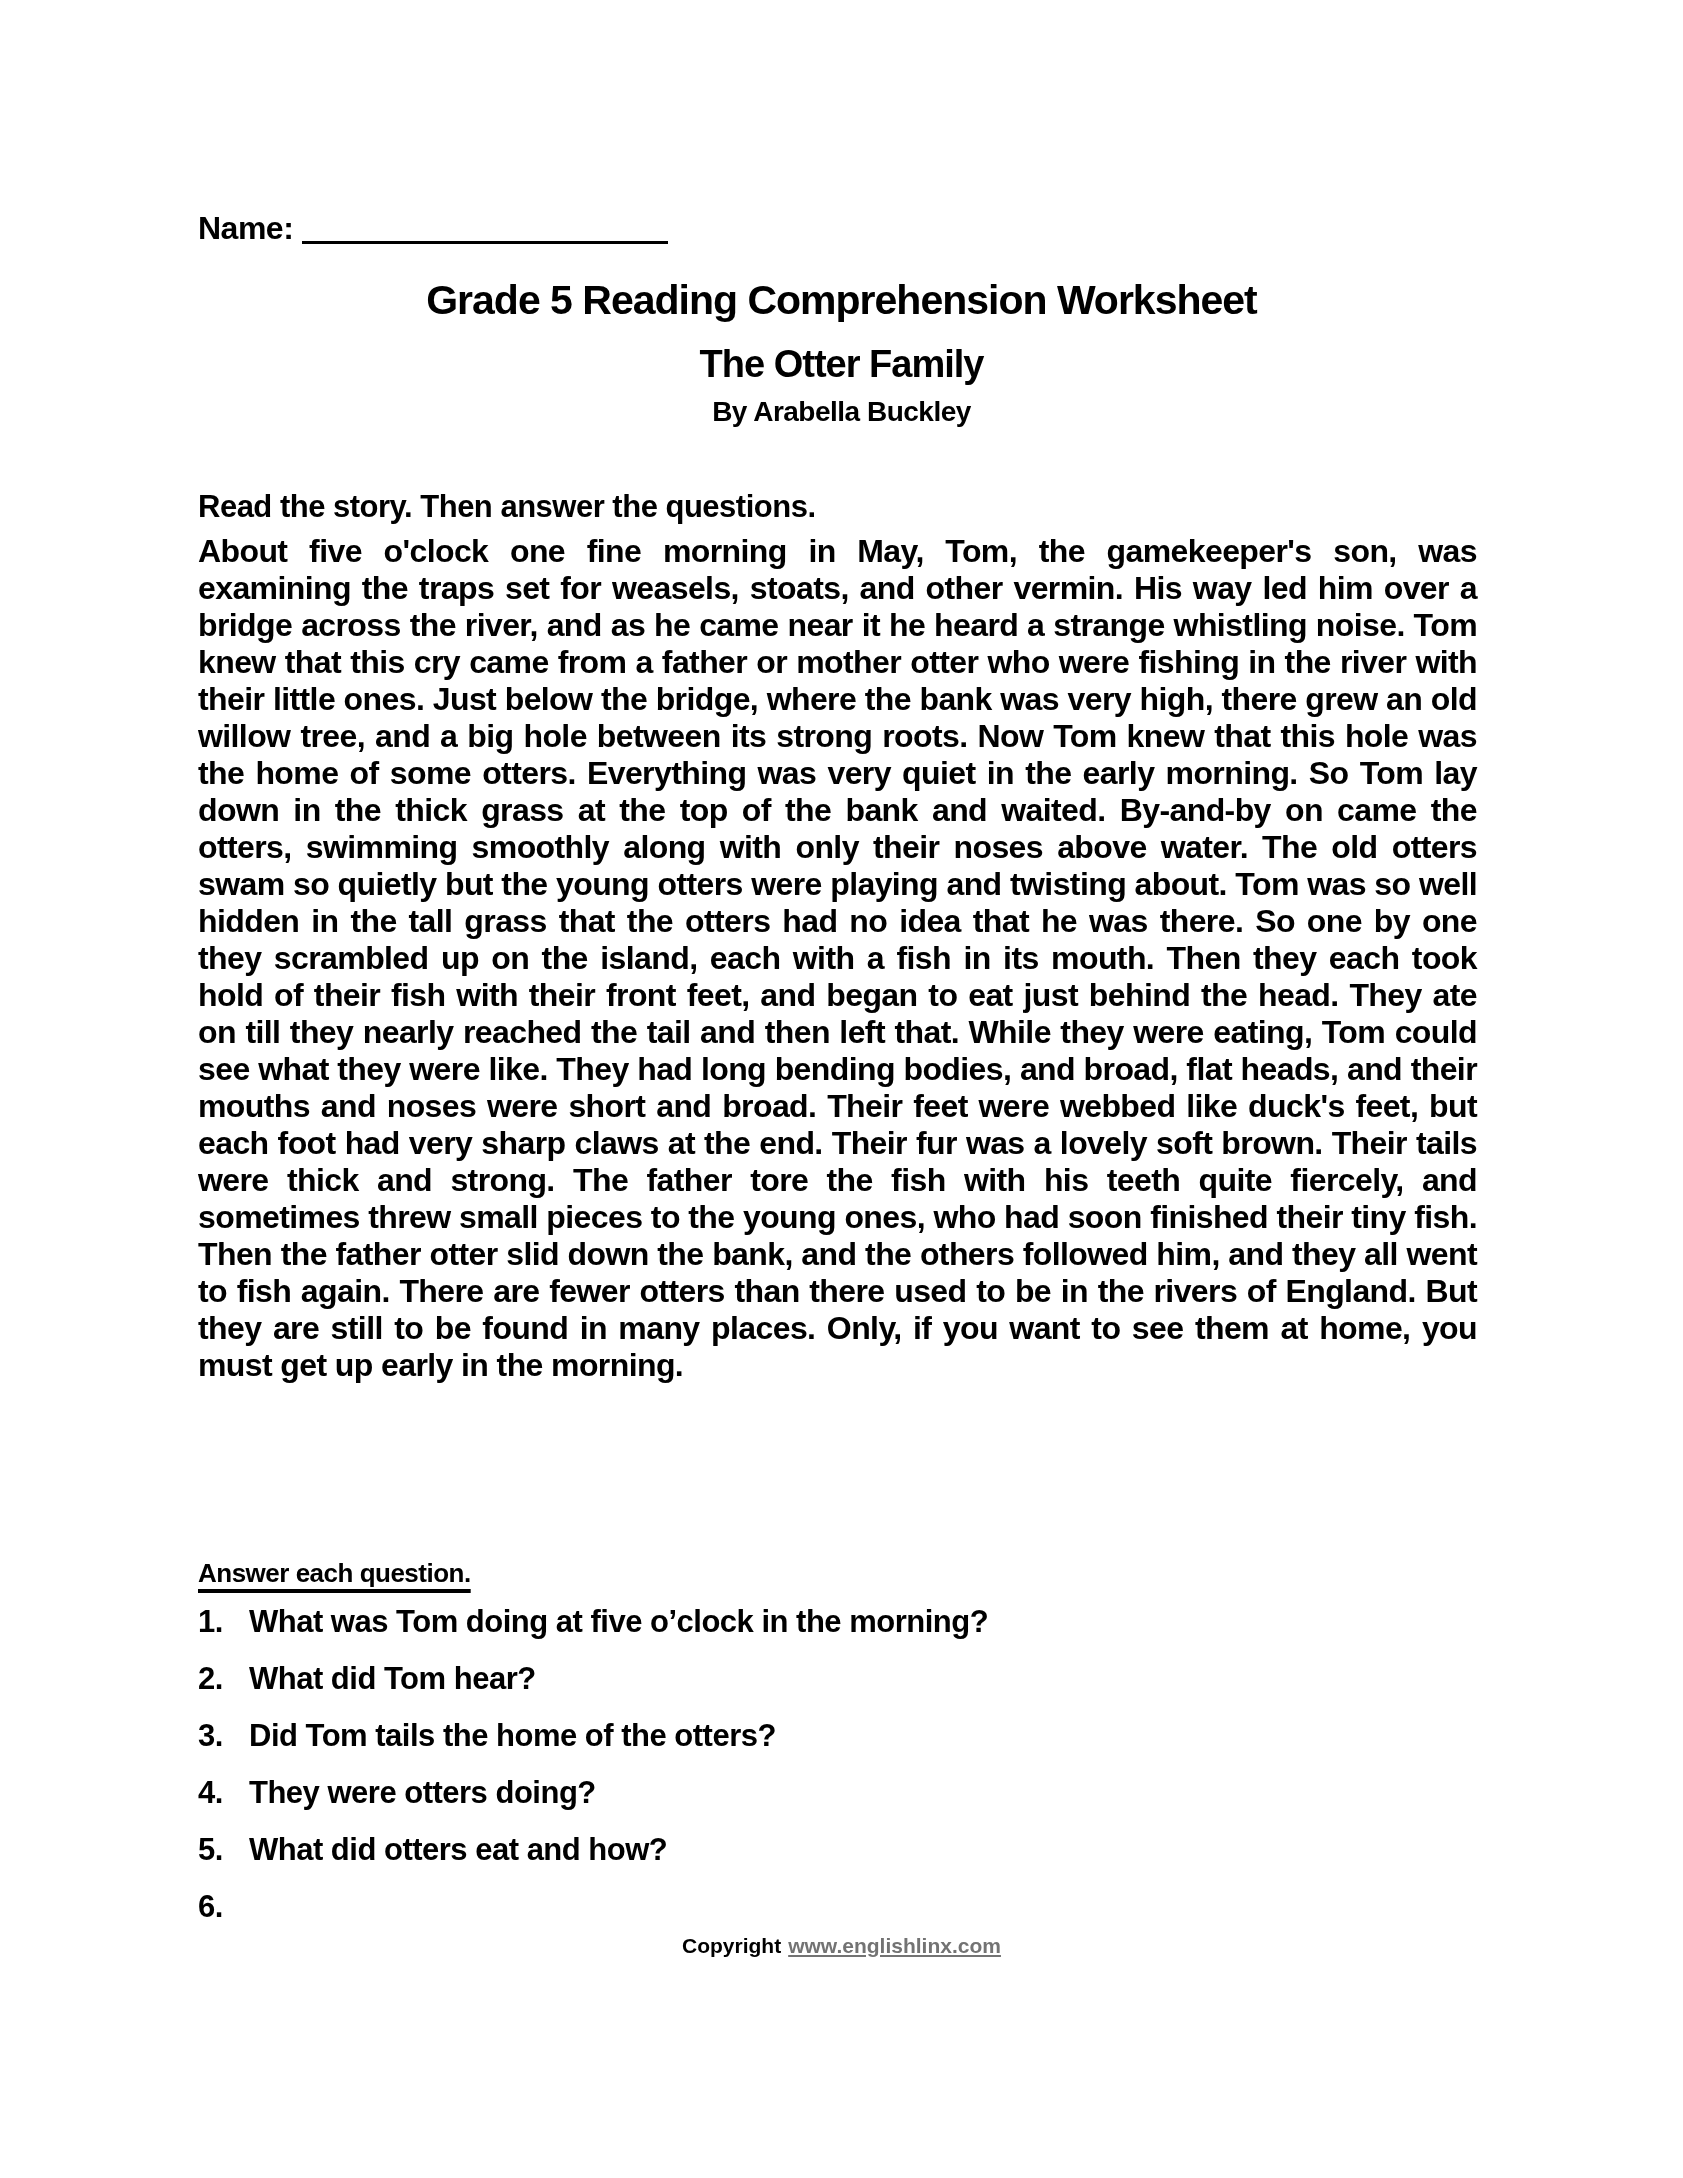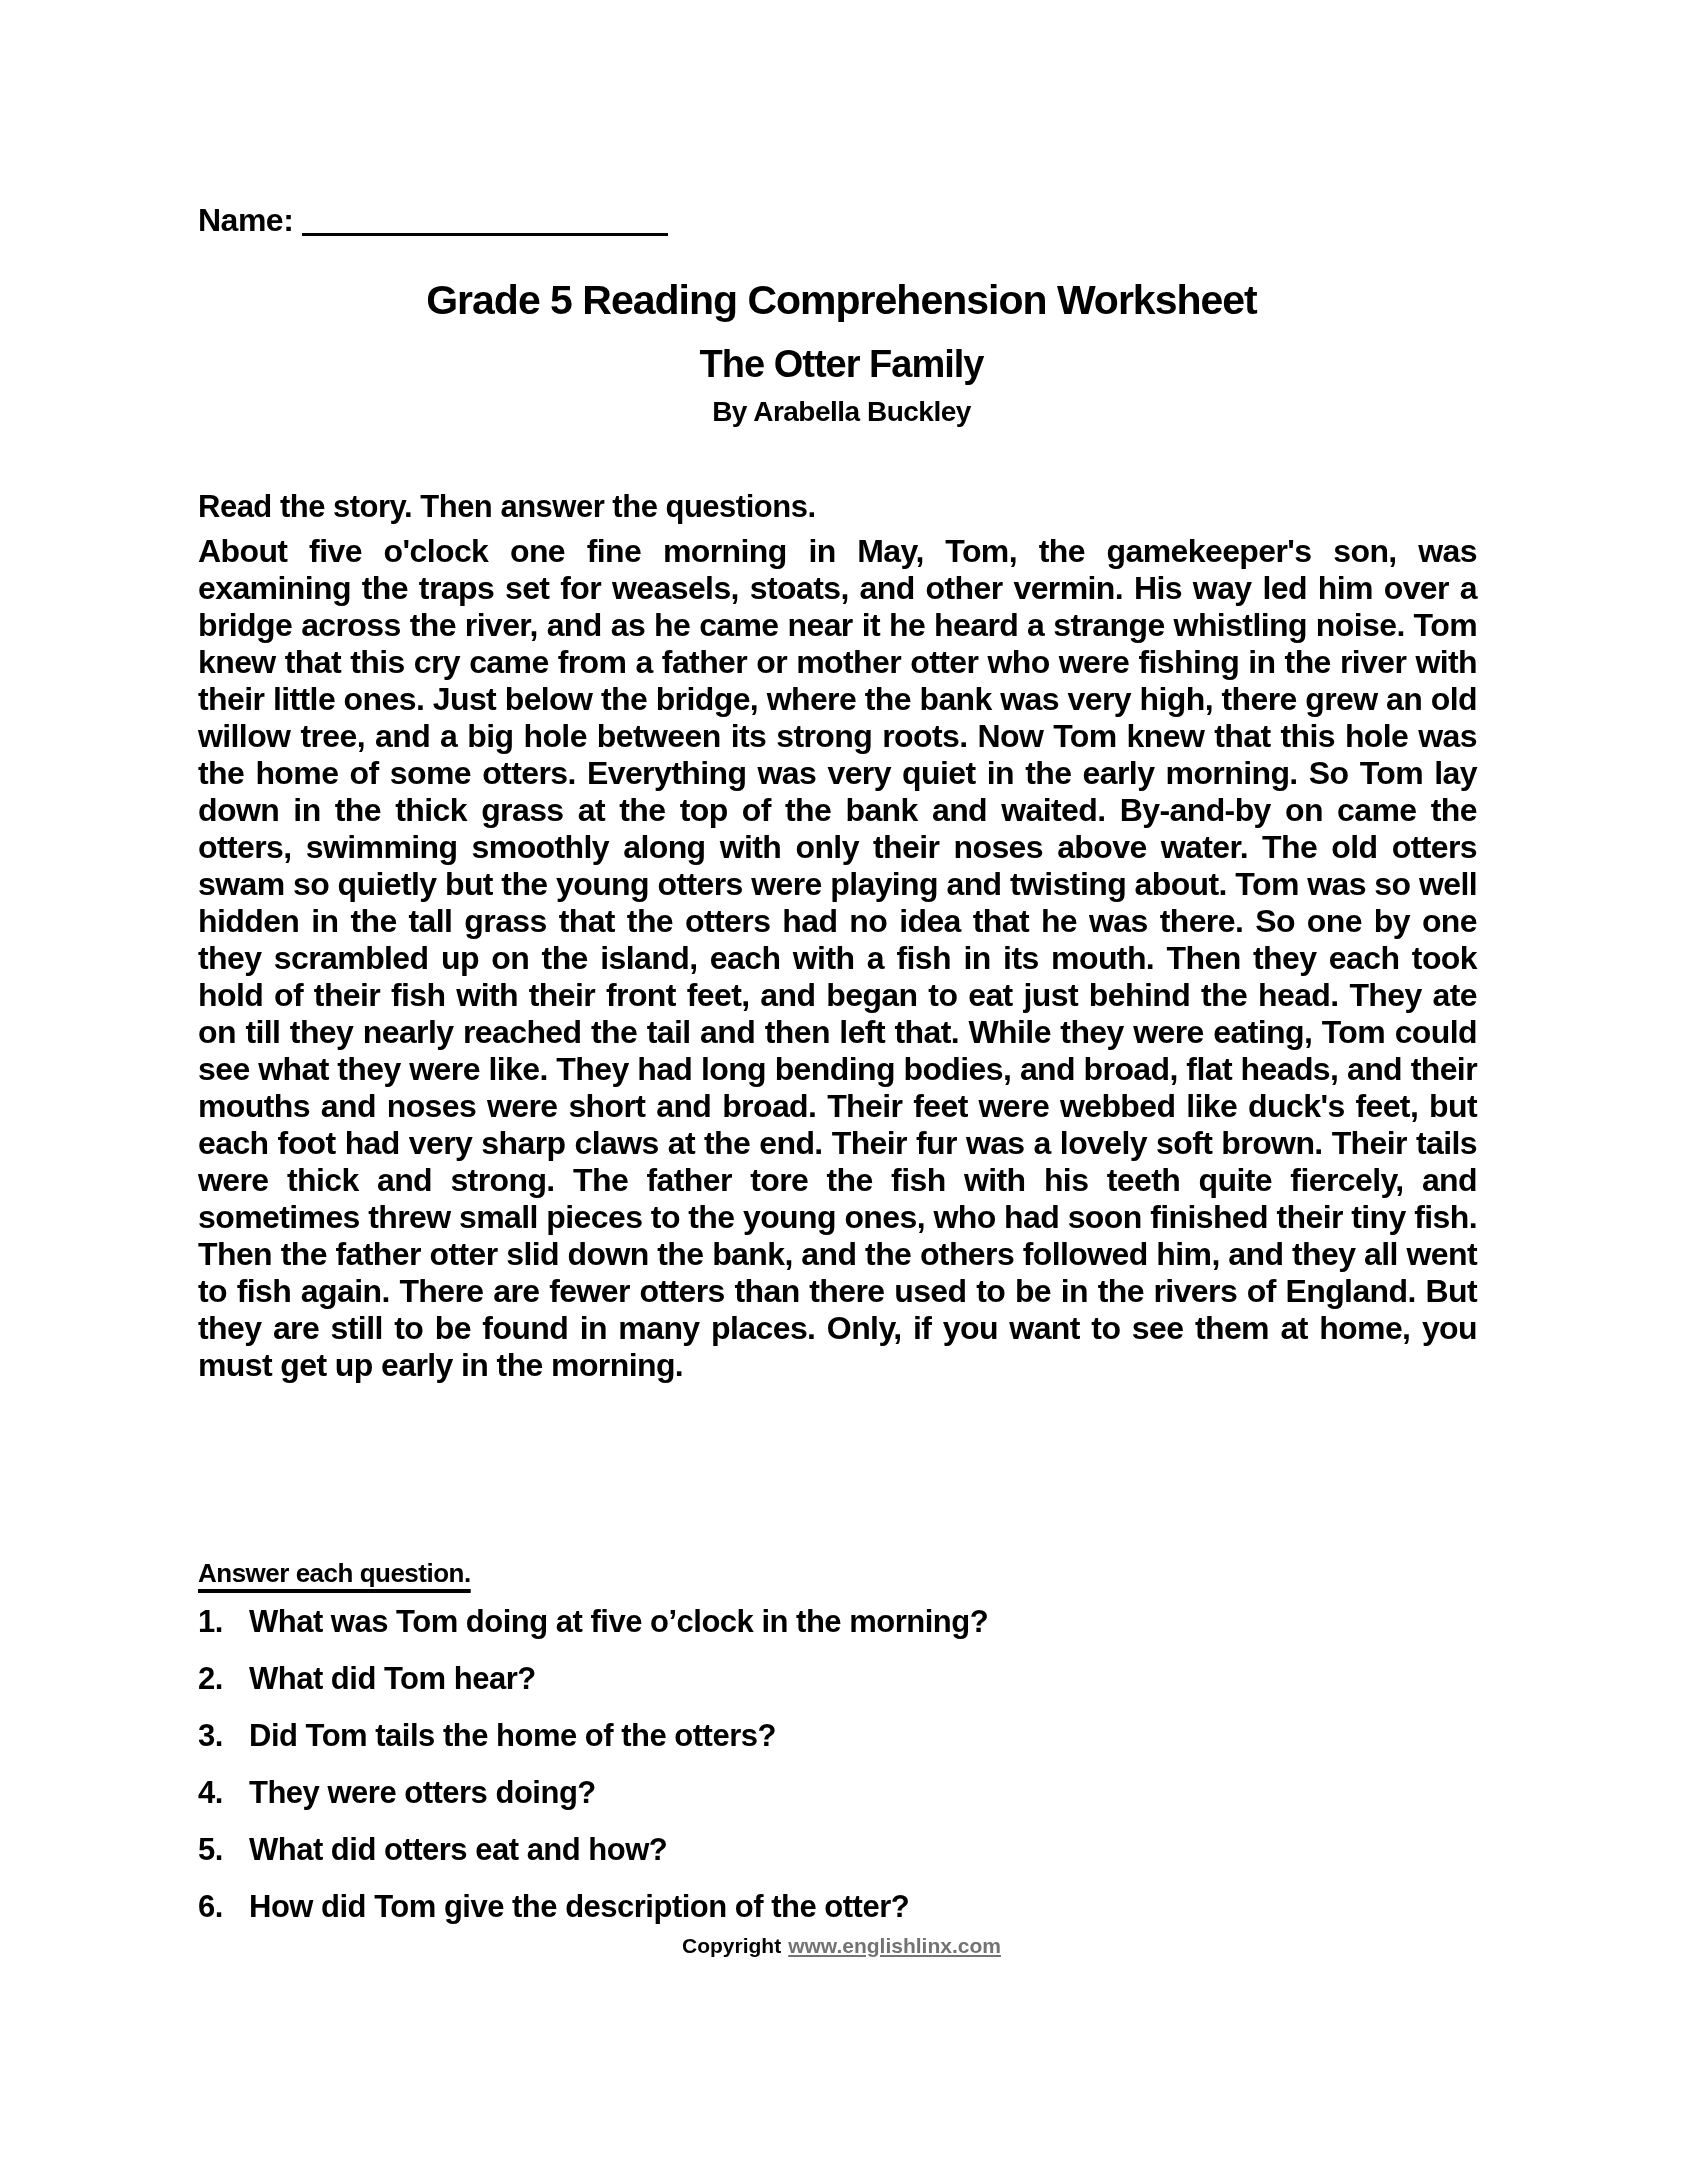--- a/index.html
+++ b/index.html
@@ -13,21 +13,21 @@
     height: 2178px;
     background: #ffffff;
     color: #000000;
     font-family: "Liberation Sans", "DejaVu Sans", sans-serif;
     font-weight: 700;
     overflow: hidden;
   }
   
   .fields-row {
     position: absolute;
-    top: 201px;
+    top: 209px;
     left: 198px;
     width: 1299px;
     display: flex;
     justify-content: space-between;
   }
   .field { display: flex; align-items: flex-end; }
   .field-label {
     font-size: 32px;
     line-height: 38px;
     letter-spacing: -0.5px;
@@ -178,21 +178,20 @@
     <div class="question">
       <span class="q-number">4.</span>
       <span class="q-text">They were otters doing?</span>
     </div>
     <div class="question">
       <span class="q-number">5.</span>
       <span class="q-text">What did otters eat and how?</span>
     </div>
     <div class="question">
       <span class="q-number">6.</span>
-      <span class="q-text">How did Tom give the description of the otter?</span>
     </div>
   </div>
 
   <div class="footer">
     <span>Copyright</span><a class="footer-link">www.englishlinx.com</a>
   </div>
 
 </div>
 
 

